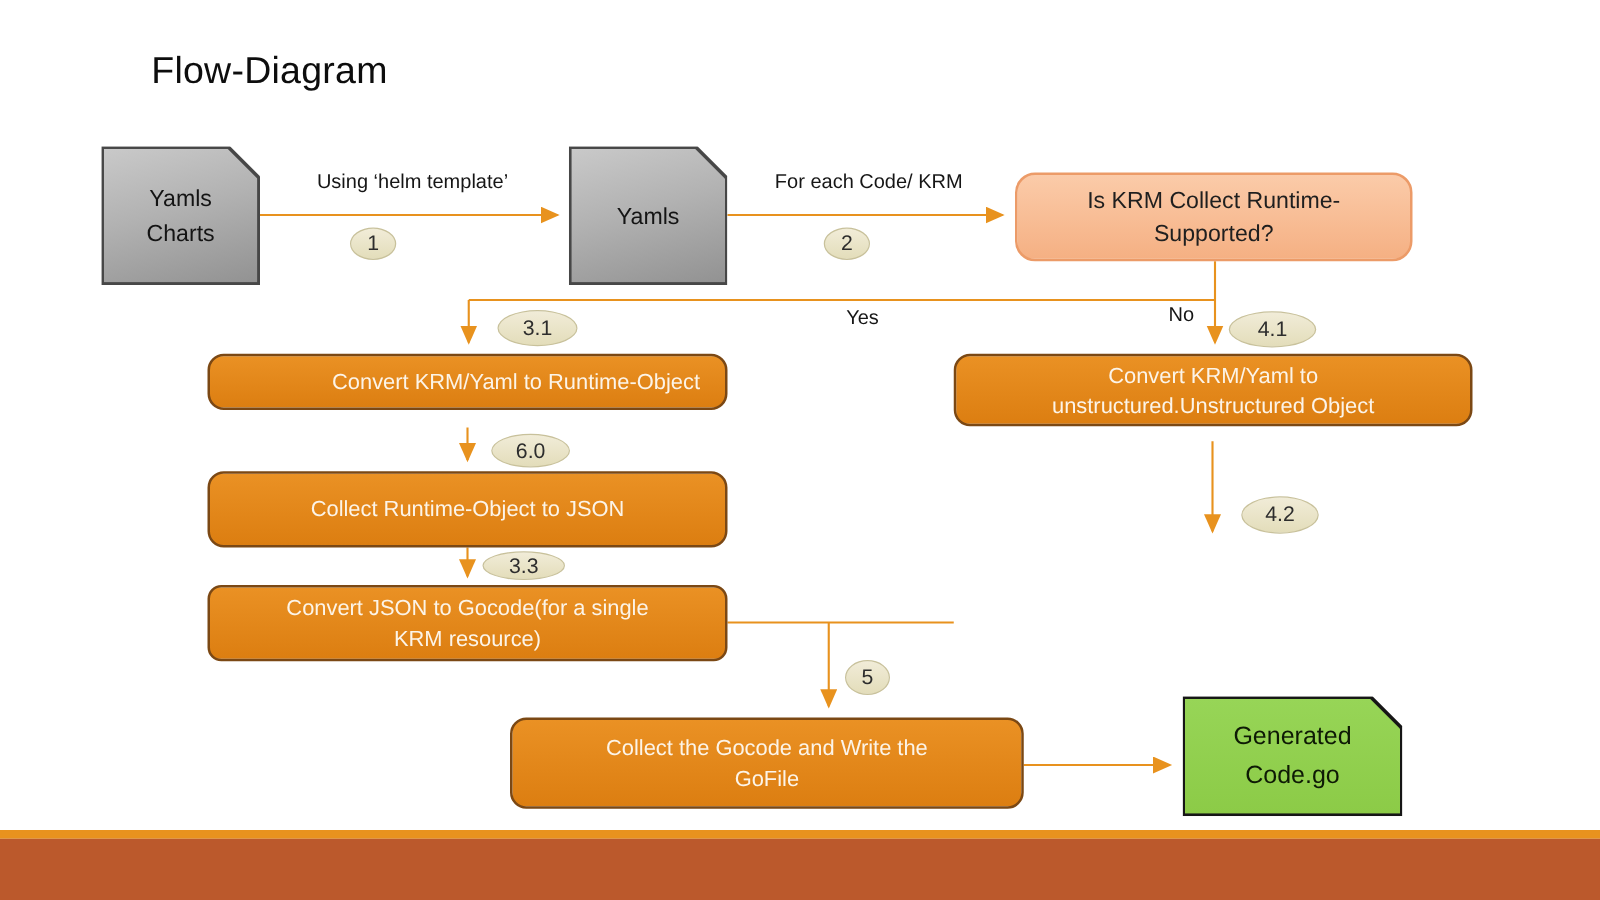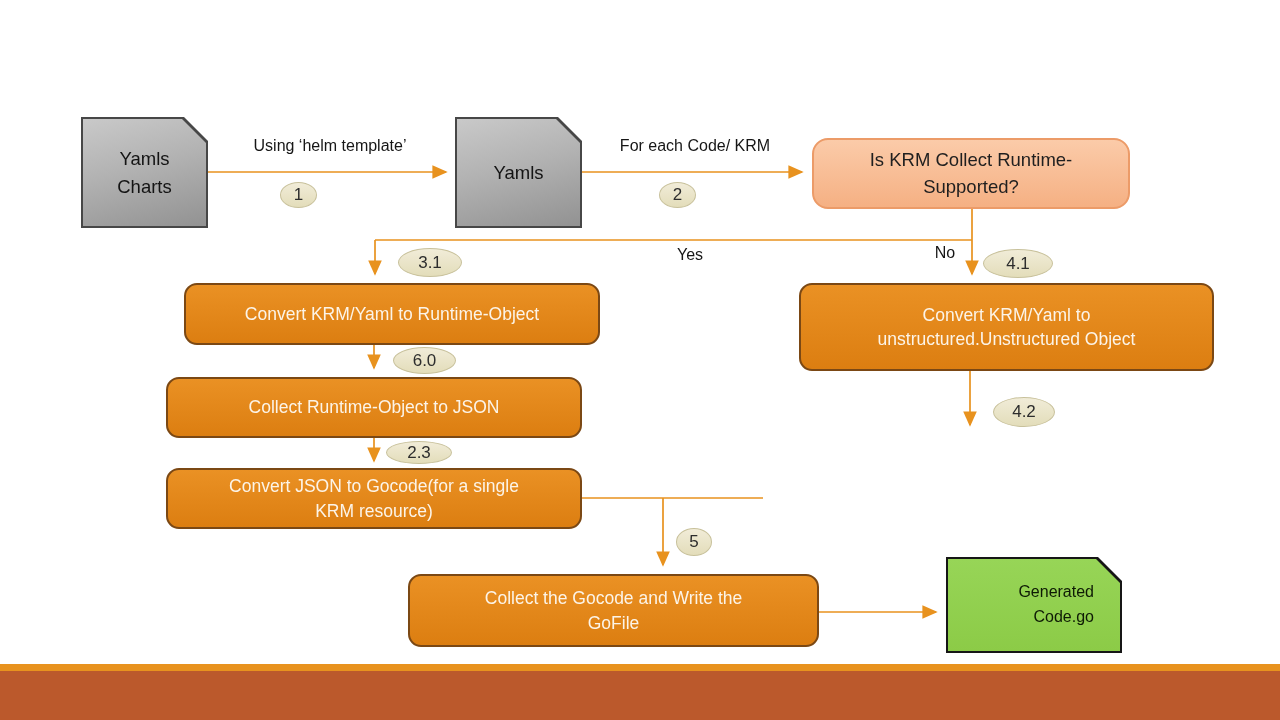--- a/index.html
+++ b/index.html
@@ -15,21 +15,21 @@
   .connectors{left:0;top:0;width:1280px;height:720px;pointer-events:none;}
   
   .card{background:#474747;}
   .card,.card-inner{clip-path:polygon(0 0,calc(100% - 24px) 0,100% 24px,100% 100%,0 100%);}
   .card-inner{position:absolute;inset:2px;background:linear-gradient(165deg,#c9c9c9 0%,#b2b2b2 45%,#929292 100%);
     display:flex;align-items:center;justify-content:center;text-align:center;}
   .card-label{font-size:18.5px;color:#141414;line-height:1.5;}
   
   .card.green-card{background:#161616;}
   .green-card .card-inner{background:linear-gradient(180deg,#97d557 0%,#8ccb47 100%);}
-  .green-card .card-label{font-size:16px;color:#0e1a05;line-height:1.55;padding:0 26px;text-align:right;}
+  .green-card .card-label{font-size:20px;color:#0e1a05;line-height:1.55;padding:0 26px;}
   
   .decision{
     border-radius:16px;border:2px solid #ec9b68;
     background:linear-gradient(180deg,#fbcba9 0%,#f5b083 100%);
     display:flex;align-items:center;justify-content:center;text-align:center;
     font-size:18.5px;color:#1f1f1f;line-height:1.45;
   }
   
   .process{
     border-radius:13px;border:2.5px solid #7b4814;
@@ -48,20 +48,21 @@
   .edge-label{font-size:16px;color:#161616;text-align:center;}
   
   .footer-strip{left:0;top:664px;width:1280px;height:7px;background:#e8921e;}
   .footer-band{left:0;top:671px;width:1280px;height:49px;background:#bb592c;}
 </style>
 </head>
 <body>
 
 <div class="slide">
 
+  <div class="abs title">Flow-Diagram</div>
 
   <svg class="abs connectors" width="1280" height="720" viewBox="0 0 1280 720">
     <defs>
       <marker id="ah" markerWidth="11" markerHeight="9" refX="8" refY="4" orient="auto">
         <path d="M0,0 L9,4 L0,8 Z" fill="#E8921E"></path>
       </marker>
     </defs>
     <g stroke="#E8921E" stroke-width="1.7" fill="none">
       <path d="M208,172 H446" marker-end="url(#ah)"></path>
       <path d="M582,172 H802" marker-end="url(#ah)"></path>
@@ -97,33 +98,33 @@
 
   <div class="abs decision" style="left:812px;top:138px;width:314px;height:67px;">
     <span style="padding:0 30px;">Is KRM Collect Runtime-Supported?</span>
   </div>
 
   <div class="abs edge-label" style="left:660px;top:246px;width:60px;">Yes</div>
   <div class="abs edge-label" style="left:922px;top:244px;width:46px;">No</div>
   <div class="abs badge" style="left:398px;top:248px;width:64px;height:29px;">3.1</div>
   <div class="abs badge" style="left:983px;top:249px;width:70px;height:29px;">4.1</div>
 
-  <div class="abs process" style="left:184px;top:283px;width:416px;height:62px;">
+  <div class="abs process" style="left:166px;top:283px;width:416px;height:45px;justify-content:flex-end;">
     <span style="padding:0 20px;">Convert KRM/Yaml to Runtime-Object</span>
   </div>
   <div class="abs badge" style="left:393px;top:347px;width:63px;height:27px;">6.0</div>
   <div class="abs process" style="left:166px;top:377px;width:416px;height:61px;">
     <span style="padding:0 20px;">Collect Runtime-Object to JSON</span>
   </div>
-  <div class="abs badge" style="left:386px;top:441px;width:66px;height:23px;">2.3</div>
-  <div class="abs process" style="left:166px;top:468px;width:416px;height:61px;">
+  <div class="abs badge" style="left:386px;top:441px;width:66px;height:23px;">3.3</div>
+  <div class="abs process" style="left:166px;top:468px;width:416px;height:61px;border-radius:11px;">
     <span style="padding:0 48px;">Convert JSON to Gocode(for a single KRM resource)</span>
   </div>
 
-  <div class="abs process" style="left:763px;top:283px;width:415px;height:88px;margin-left:36px;">
+  <div class="abs process" style="left:763px;top:283px;width:415px;height:58px;">
     <span style="padding:0 38px;">Convert KRM/Yaml to unstructured.Unstructured Object</span>
   </div>
   <div class="abs badge" style="left:993px;top:397px;width:62px;height:30px;">4.2</div>
 
   <div class="abs badge" style="left:676px;top:528px;width:36px;height:28px;">5</div>
   <div class="abs process" style="left:408px;top:574px;width:411px;height:73px;">
     <span style="padding:0 64px;">Collect the Gocode and Write the GoFile</span>
   </div>
 
   <div class="abs card green-card" style="left:946px;top:557px;width:176px;height:96px;">

